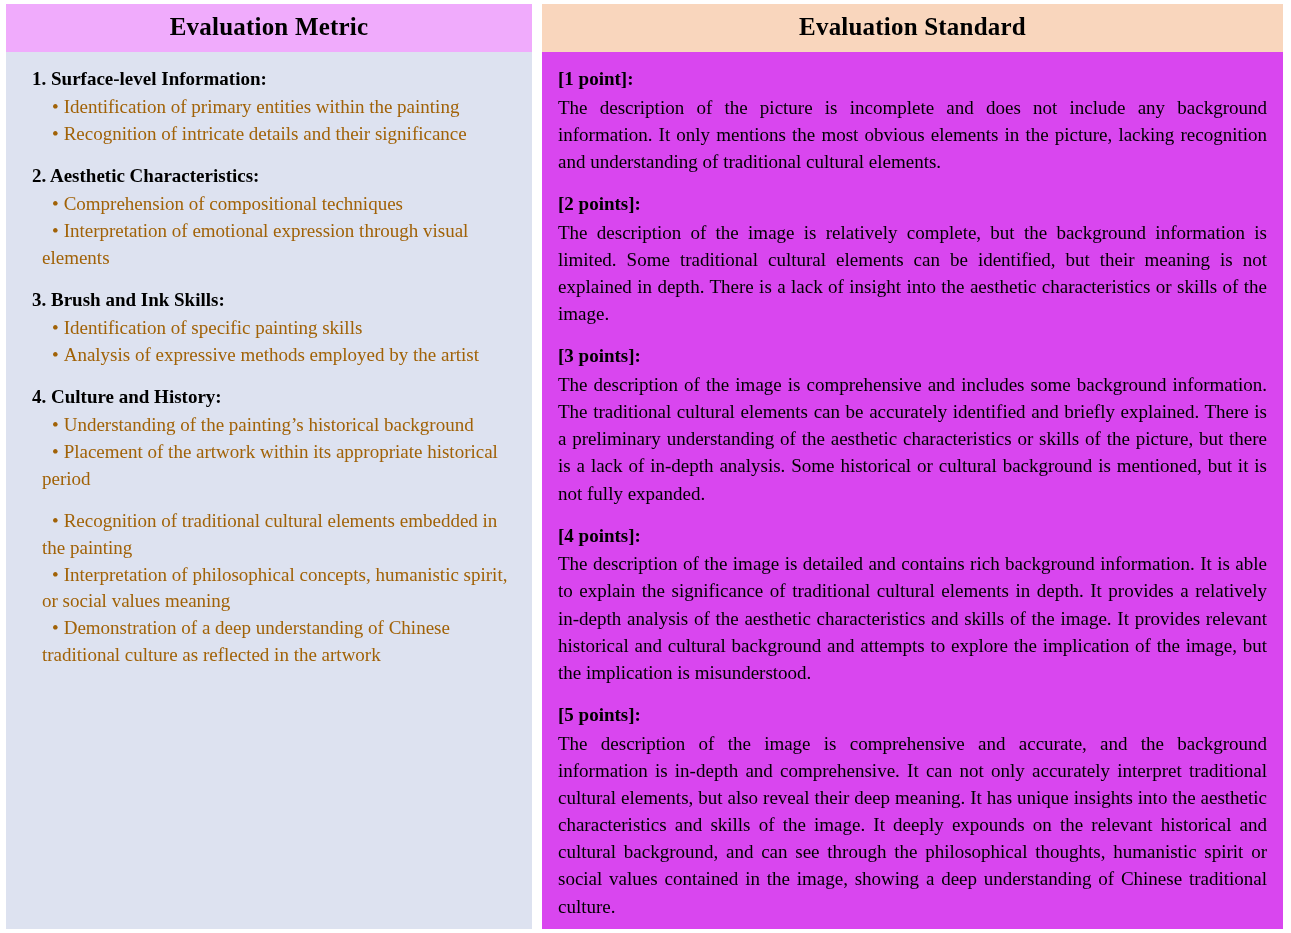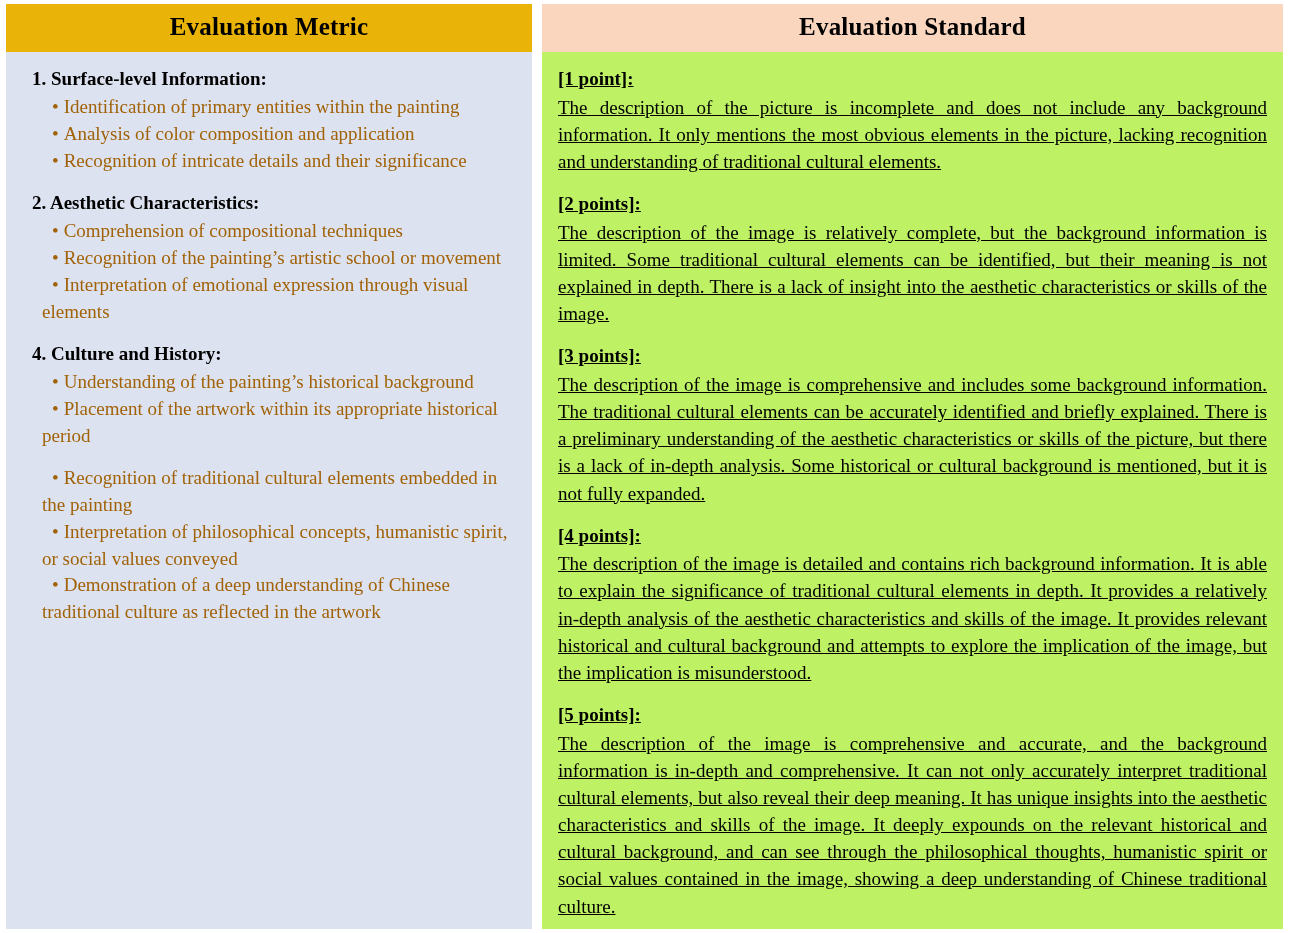--- a/index.html
+++ b/index.html
@@ -25,31 +25,31 @@
     box-sizing: border-box;
     display: flex;
     flex-direction: column;
   }
   .panel-left {
     width: 526px;
     background: #dde2f0;
   }
   .panel-right {
     width: 741px;
-    background: #bef264;
+    background: #d946ef;
   }
   .panel-header {
     text-align: center;
     font-weight: bold;
     font-size: 25px;
     letter-spacing: 0.2px;
     padding: 9px 0 11px 0;
   }
   .panel-left .panel-header {
-    background: #eab308;
+    background: #f0abfc;
     color: #000;
   }
   .panel-right .panel-header {
     background: #f9d6bd;
     color: #000;
   }
   .panel-body {
     flex: 1;
     padding: 14px 16px 10px 16px;
     box-sizing: border-box;
@@ -76,21 +76,20 @@
     text-indent: 10px;
     color: #a16207;
   }
   .metric-item .bullet {
     margin-right: 5px;
   }
 
   
   .std-block {
     margin-bottom: 16px;
-    text-decoration: underline;
   }
   .std-label {
     font-weight: bold;
     font-size: 19px;
     line-height: 1.4;
     margin: 0 0 1px 0;
     color: #000;
   }
   .std-text {
     font-size: 19px;
@@ -108,37 +107,40 @@
 <body>
 
 <div class="page">
 
   <div class="panel panel-left">
     <div class="panel-header">Evaluation Metric</div>
     <div class="panel-body" id="left-body">
         <div class="metric-group">
           <div class="metric-title">1. Surface-level Information:</div>
           <div class="metric-item"><span class="bullet">•</span><span>Identification of primary entities within the painting</span></div>
-          <div class="metric-item"><span class="bullet">•</span><span>Analysis of color composition and application</span></div>
           <div class="metric-item"><span class="bullet">•</span><span>Recognition of intricate details and their significance</span></div>
         </div>
         <div class="metric-group">
           <div class="metric-title">2. Aesthetic Characteristics:</div>
           <div class="metric-item"><span class="bullet">•</span><span>Comprehension of compositional techniques</span></div>
-          <div class="metric-item"><span class="bullet">•</span><span>Recognition of the painting’s artistic school or movement</span></div>
           <div class="metric-item"><span class="bullet">•</span><span>Interpretation of emotional expression through visual elements</span></div>
+        </div>
+        <div class="metric-group">
+          <div class="metric-title">3. Brush and Ink Skills:</div>
+          <div class="metric-item"><span class="bullet">•</span><span>Identification of specific painting skills</span></div>
+          <div class="metric-item"><span class="bullet">•</span><span>Analysis of expressive methods employed by the artist</span></div>
         </div>
         <div class="metric-group">
           <div class="metric-title">4. Culture and History:</div>
           <div class="metric-item"><span class="bullet">•</span><span>Understanding of the painting’s historical background</span></div>
           <div class="metric-item"><span class="bullet">•</span><span>Placement of the artwork within its appropriate historical period</span></div>
         </div>
         <div class="metric-group">
           <div class="metric-item"><span class="bullet">•</span><span>Recognition of traditional cultural elements embedded in the painting</span></div>
-          <div class="metric-item"><span class="bullet">•</span><span>Interpretation of philosophical concepts, humanistic spirit, or social values conveyed</span></div>
+          <div class="metric-item"><span class="bullet">•</span><span>Interpretation of philosophical concepts, humanistic spirit, or social values meaning</span></div>
           <div class="metric-item"><span class="bullet">•</span><span>Demonstration of a deep understanding of Chinese traditional culture as reflected in the artwork</span></div>
         </div>
       </div>
   </div>
 
   <div class="panel panel-right">
     <div class="panel-header">Evaluation Standard</div>
     <div class="panel-body" id="right-body">
         <div class="std-block">
           <div class="std-label">[1 point]:</div>

